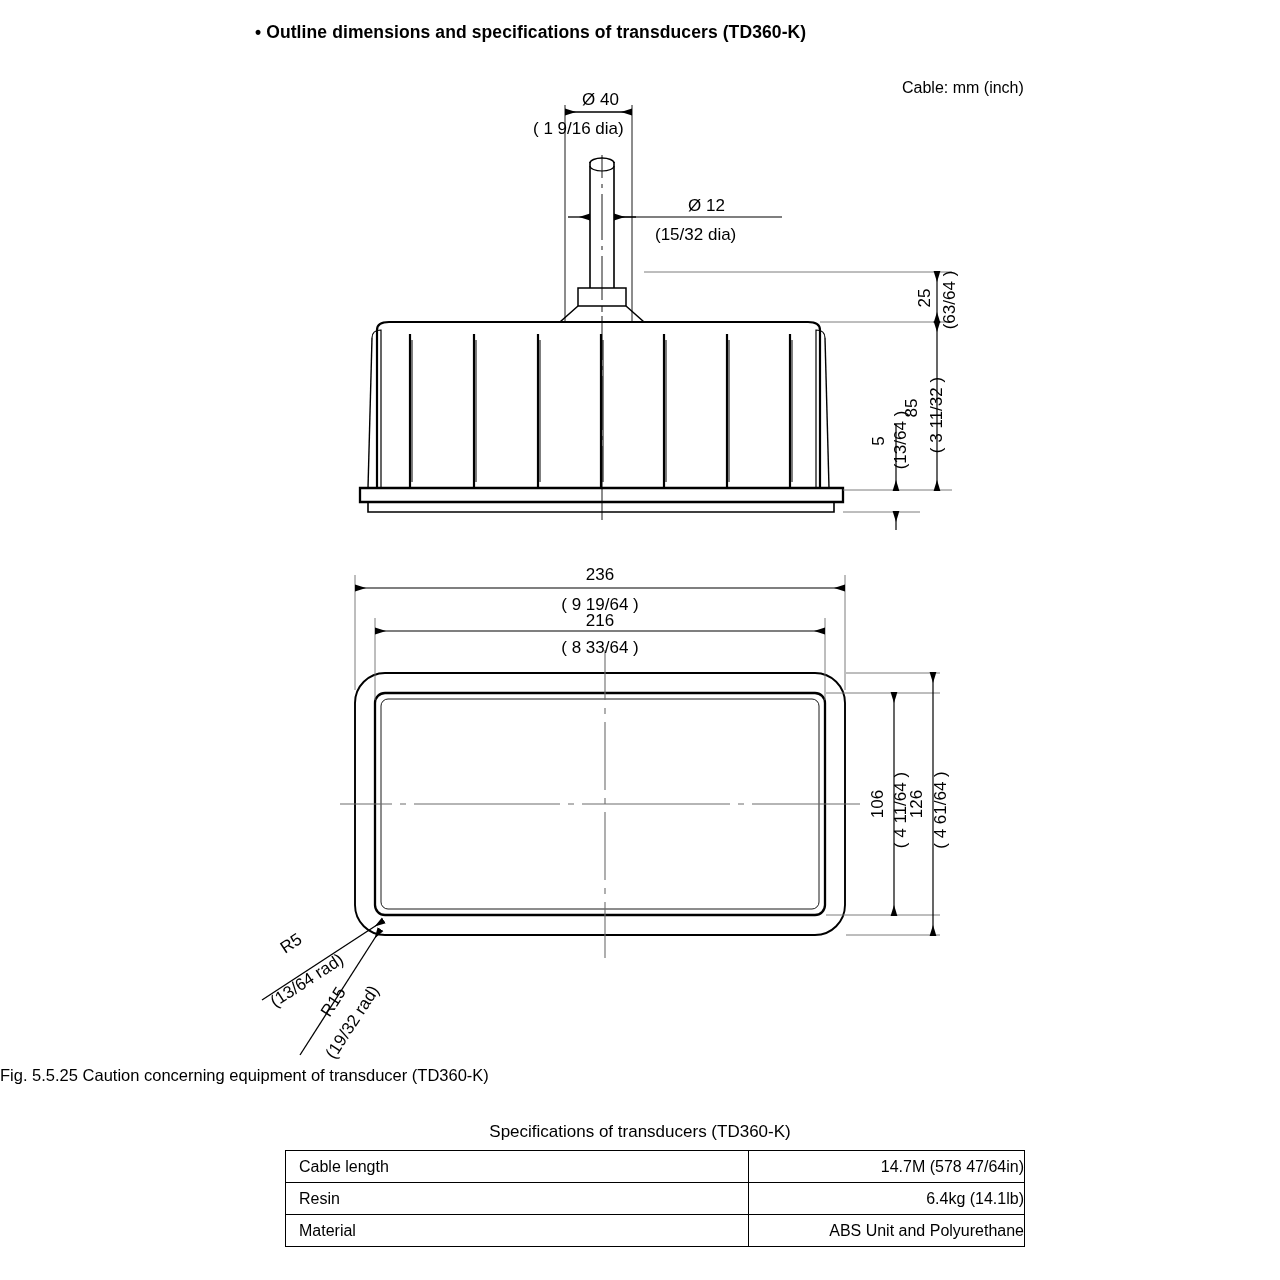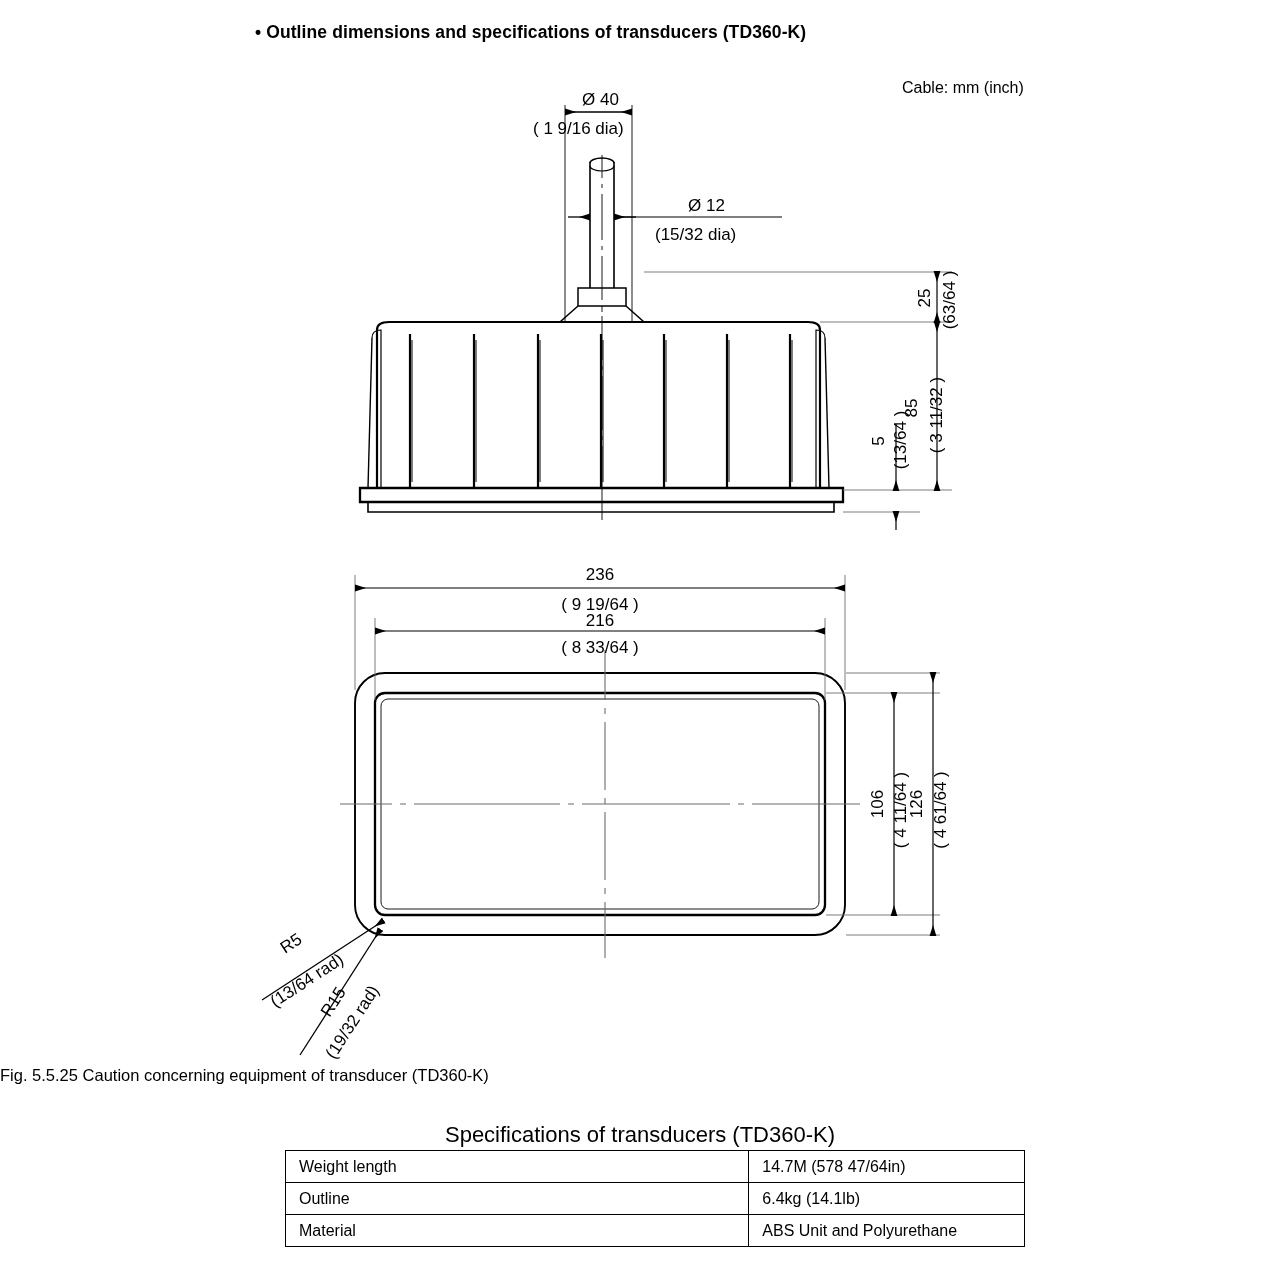--- a/index.html
+++ b/index.html
@@ -46,40 +46,40 @@
     text-align: left;
     font-size: 16.5px;
     white-space: nowrap;
   }
   .spec-title {
     position: absolute;
     left: 0;
     top: 1122px;
     width: 1280px;
     text-align: center;
-    font-size: 22px;
+    font-size: 17px;
     white-space: nowrap;
   }
   table.spec {
     position: absolute;
     left: 285px;
     top: 1150px;
     width: 740px;
     border-collapse: collapse;
     font-size: 16px;
   }
   table.spec td {
     border: 1.3px solid #000;
     height: 31px;
     padding: 0 0 0 13px;
     vertical-align: middle;
     white-space: nowrap;
   }
   table.spec td.k { width: 472px; }
-  table.spec td.v { width: 266px; }
+  table.spec td.v { width: 266px; text-align: right; }
 
   svg.draw {
     position: absolute;
     left: 0; top: 0;
     width: 1280px;
     height: 1280px;
   }
   .lbl {
     font-family: "Liberation Sans", sans-serif;
     font-size: 17px;
@@ -247,25 +247,25 @@
       <text class="lbl" x="357" y="1025" transform="rotate(-57 357 1025)" text-anchor="middle">(19/32  rad)</text>
     </g>
   </svg>
 
   <div class="fig-caption">Fig. 5.5.25 Caution concerning equipment of transducer (TD360-K)</div>
   <div class="spec-title">Specifications of transducers (TD360-K)</div>
 
   <table class="spec">
     <tbody>
       <tr>
-        <td class="k">Weight length</td>
+        <td class="k">Cable length</td>
         <td class="v">14.7M (578 47/64in)</td>
       </tr>
       <tr>
-        <td class="k">Outline</td>
+        <td class="k">Resin</td>
         <td class="v">6.4kg (14.1lb)</td>
       </tr>
       <tr>
         <td class="k">Material</td>
         <td class="v">ABS Unit and Polyurethane</td>
       </tr>
     </tbody>
   </table>
 
 </div>

